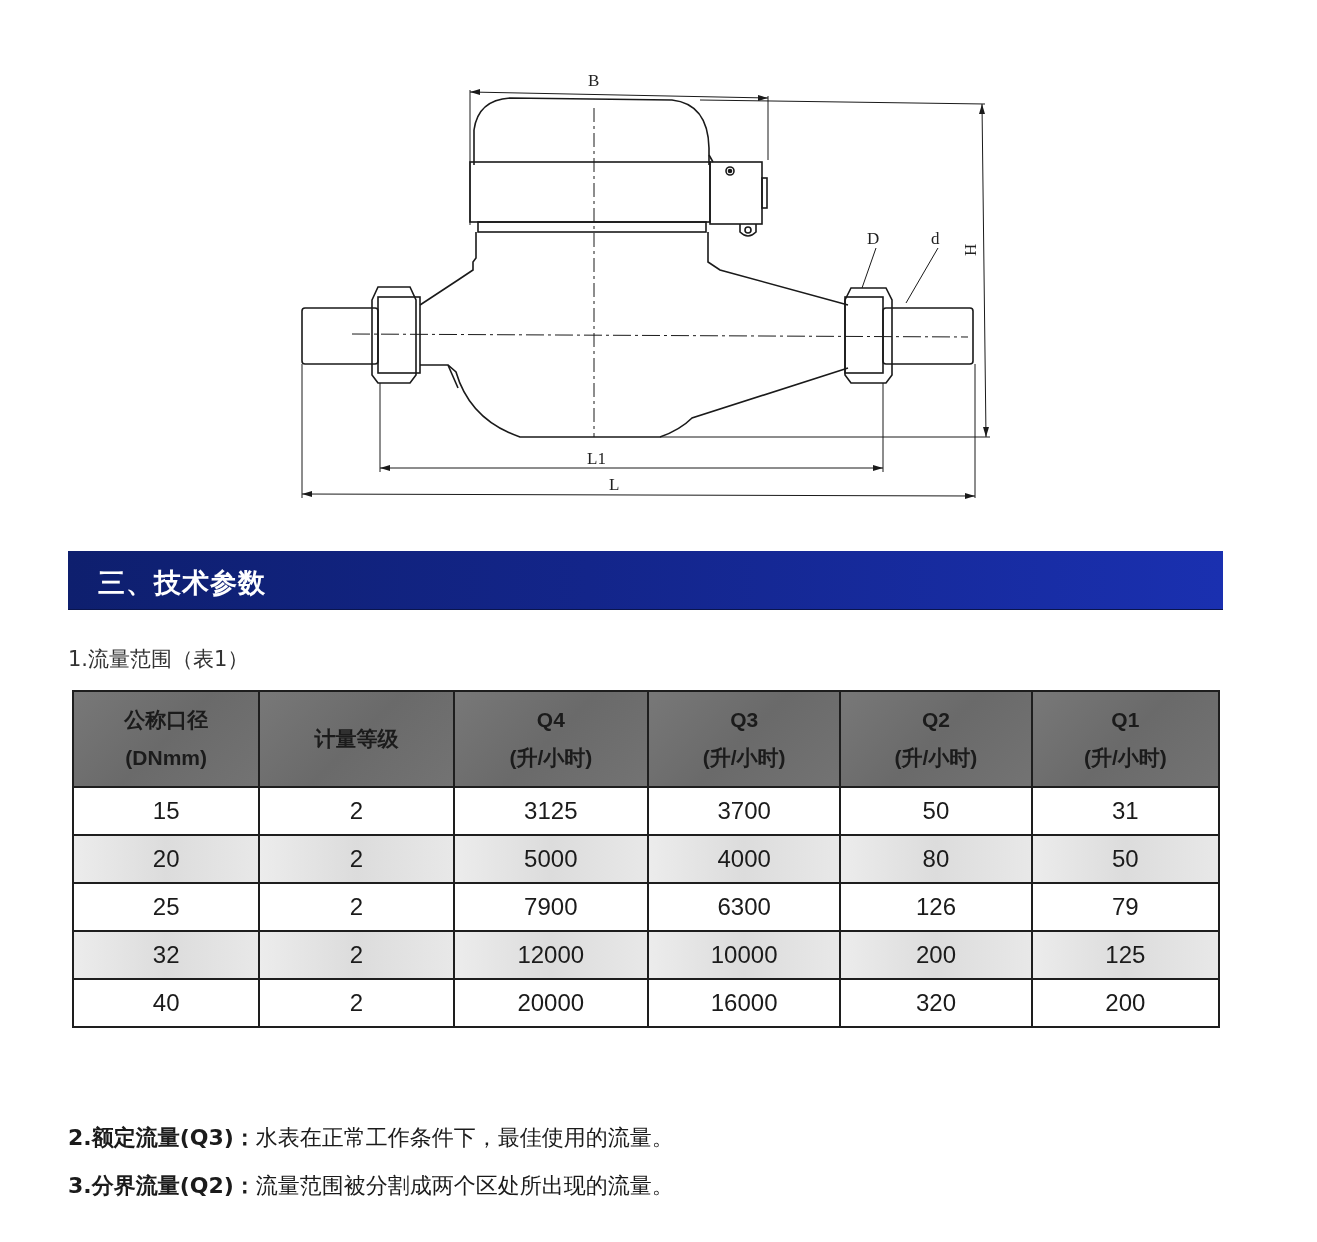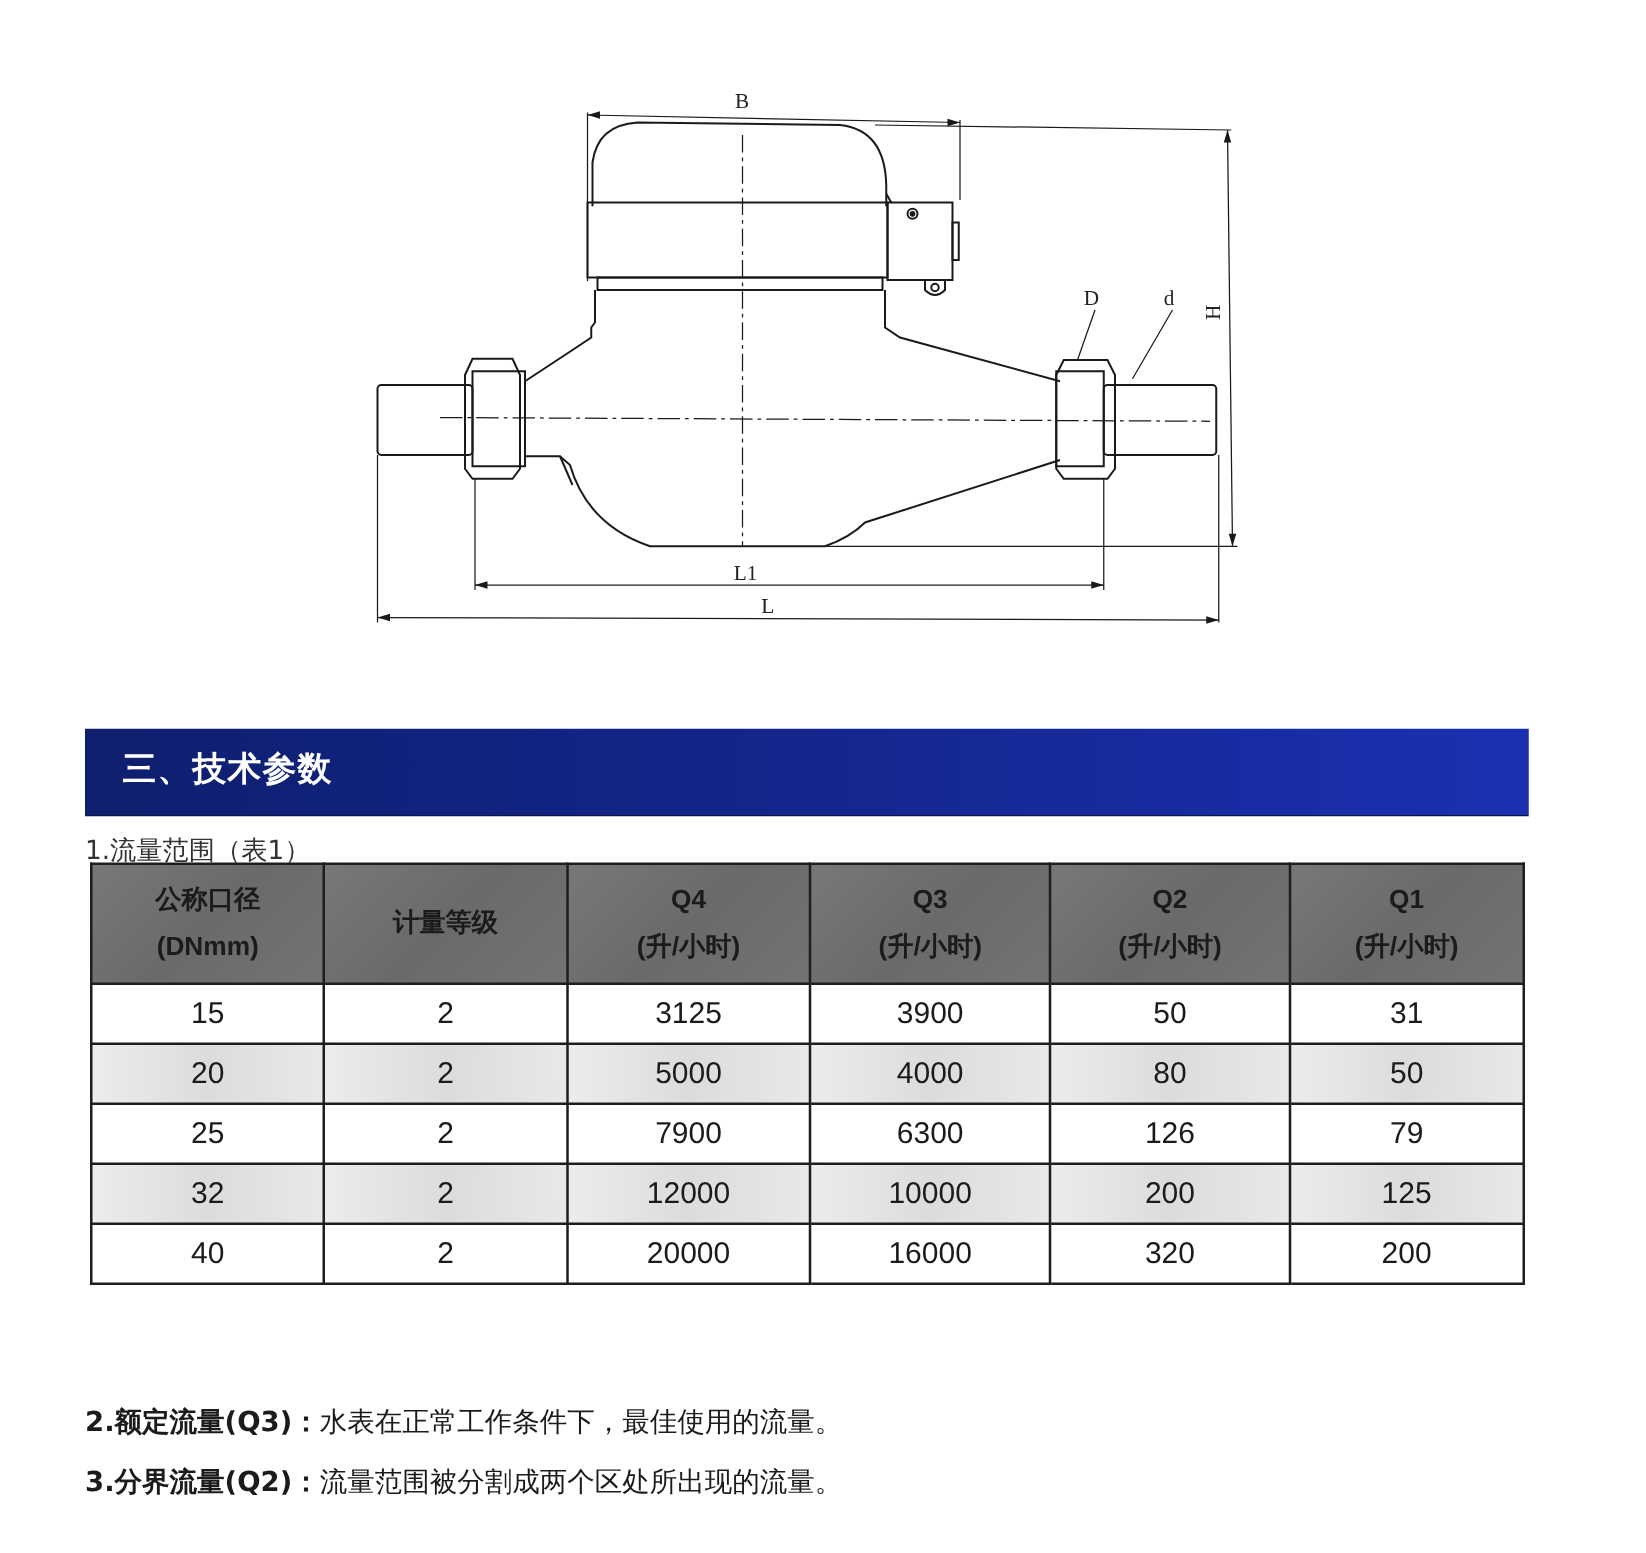--- a/index.html
+++ b/index.html
@@ -5,31 +5,31 @@
     html, body { margin: 0; padding: 0; background: #ffffff; }
     body {
       width: 1317px; height: 1242px; position: relative; overflow: hidden;
       font-family: "DejaVu Sans", "Liberation Sans", sans-serif; color: #1a1a1a;
     }
     .drawing { position: absolute; left: 0; top: 0; width: 1317px; height: 520px; }
     .drawing svg { width: 1317px; height: 520px; display: block; }
     .dim-label { font-family: "Liberation Serif", "DejaVu Serif", serif; font-size: 17px; fill: #222; }
 
     .section-bar {
-      position: absolute; left: 68px; top: 583px; width: 1155px; height: 69px;
+      position: absolute; left: 68px; top: 551px; width: 1155px; height: 58px;
       background: linear-gradient(90deg, #0e1f6e 0%, #13258a 45%, #1a30b0 100%);
       box-shadow: 0 1px 0 #0a154d;
     }
     .section-title {
       position: absolute; left: 30px; top: 14px; color: #ffffff;
       font-size: 27px; font-weight: bold; letter-spacing: 1px;
     }
 
     .subheading {
-      position: absolute; left: 68px; top: 666px; font-size: 21px; color: #333; text-align: right;
+      position: absolute; left: 68px; top: 645px; font-size: 21px; color: #333; text-align: right;
     }
 
     table.flow {
       position: absolute; left: 72px; top: 690px; width: 1148px;
       border-collapse: collapse; table-layout: fixed;
       font-family: Liberation Sans, sans-serif;
     }
     table.flow th, table.flow td {
       border: 2px solid #1e1e1e; text-align: center; vertical-align: middle; padding: 0;
     }
@@ -167,21 +167,21 @@
         <div>Q1</div>
         <div>(升/小时)</div>
       </th>
     </tr>
   </thead>
   <tbody>
     <tr>
       <td>15</td>
       <td>2</td>
       <td>3125</td>
-      <td>3900</td>
+      <td>3700</td>
       <td>50</td>
       <td>31</td>
     </tr>
     <tr class="alt">
       <td>20</td>
       <td>2</td>
       <td>5000</td>
       <td>4000</td>
       <td>80</td>
       <td>50</td>

